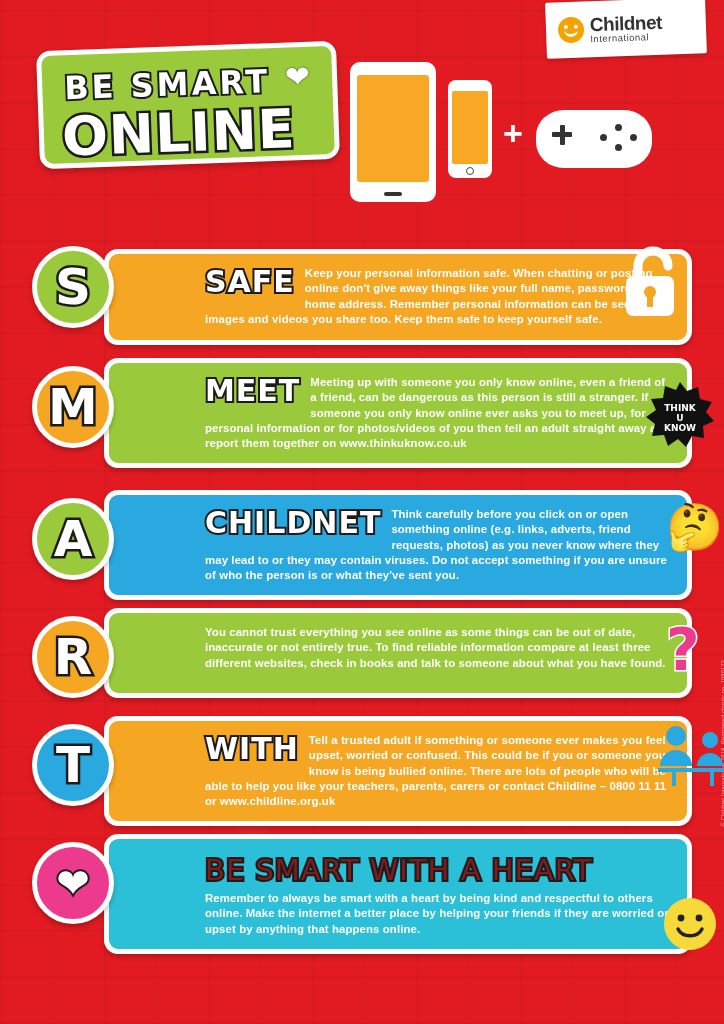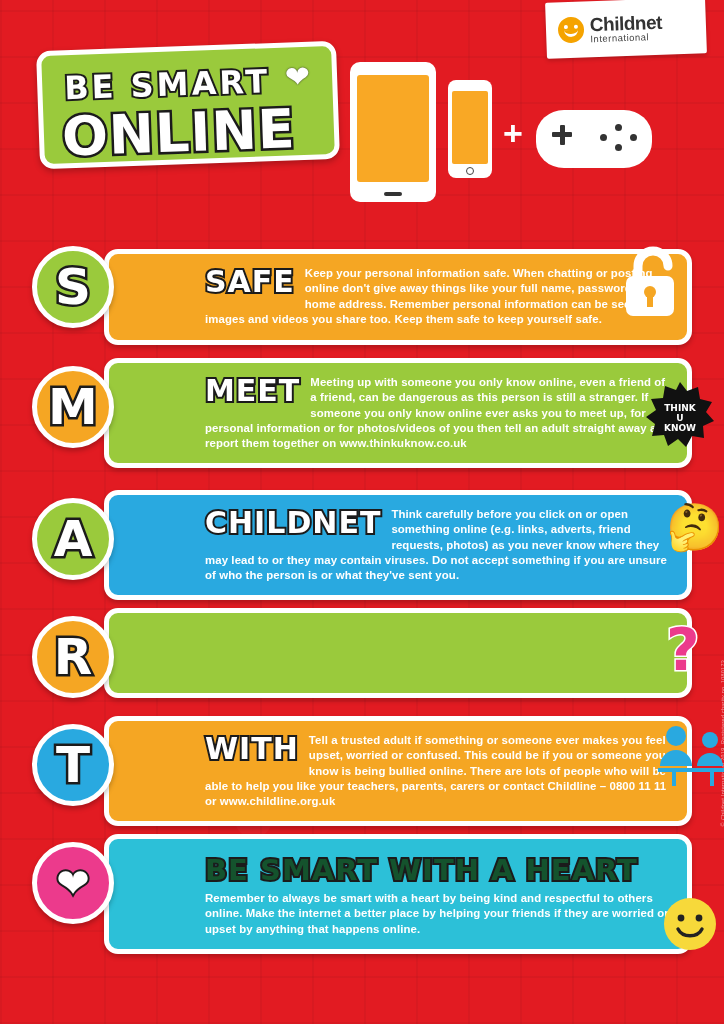--- a/index.html
+++ b/index.html
@@ -190,21 +190,21 @@
     font-family: "DejaVu Sans", sans-serif;
   }
   .sidenote {
     position: absolute; right: 4px; top: 660px;
     transform: rotate(-90deg); transform-origin: right top;
     font-size: 5.4px; color: #f4a0a3; letter-spacing: 0.3px;
     white-space: nowrap;
   }
   .big-heading {
     font-family: "DejaVu Sans", sans-serif;
-    font-size: 29px; font-weight: bold; color: #14532d;
+    font-size: 29px; font-weight: normal; color: #7f1d1d;
     -webkit-text-stroke: 4px #1b1b1b; paint-order: stroke fill;
     letter-spacing: 1px; margin-bottom: 4px;
   }
 </style>
 </head>
 <body>
 
 <div class="page">
   <div class="bg-pattern"></div>
 
@@ -291,20 +291,21 @@
     </div>
     <div class="badge" style="background:#9aca3c;">
       <span>A</span>
     </div>
     <div class="side-icon" style="left:634px; top:10px; font-size:46px;">🤔</div>
   </div>
 
   <div class="row" style="top:608px;">
     <div class="bar c-green" style="top:0; min-height:90px;">
       <div class="bar-inner">
+        <div class="body-txt">You cannot trust everything you see online as some things can be out of date, inaccurate or not entirely true. To find reliable information compare at least three different websites, check in books and talk to someone about what you have found.</div>
       </div>
     </div>
     <div class="badge" style="background:#f5a623;">
       <span>R</span>
     </div>
     <div class="side-icon" style="left:634px; top:8px;">
       <span style="font-family:'DejaVu Sans',sans-serif; font-size:58px; font-weight:bold; color:#ec3a8c; -webkit-text-stroke:3px #fff; paint-order:stroke fill;">?</span>
     </div>
   </div>
 

